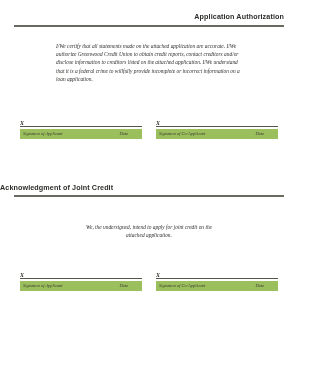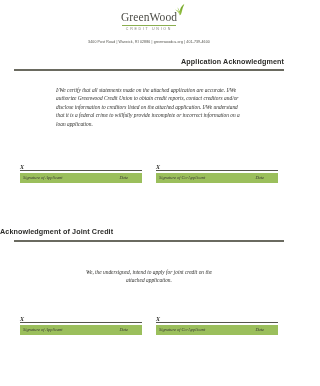--- a/index.html
+++ b/index.html
@@ -166,37 +166,22 @@
   }
   .spacer-to-bottom {
     height: 32px;
   }
 </style>
 </head>
 <body>
 
 <div class="page">
 
-  <div class="logo-block">
-    <div class="logo-mark">
-      <div class="logo-word">GreenWood</div>
-      <span class="logo-leaf">
-        <svg width="13" height="13" viewBox="0 0 13 13">
-          <path d="M6.6 12.2 C6.2 9.0 5.6 6.4 4.2 4.3 C5.4 5.4 6.2 6.8 6.8 8.4 C7.0 5.6 8.4 3.0 11.4 0.8 C10.2 3.6 9.2 6.4 8.6 9.4 C8.2 11.0 7.6 12.0 6.6 12.2 Z" fill="#8dbb3e"></path>
-          <path d="M6.9 9.6 C5.6 8.0 4.0 7.0 2.0 6.6 C3.8 7.8 5.2 9.2 6.2 11.0 Z" fill="#a9cc5e"></path>
-          <path d="M7.6 7.2 C8.0 5.0 9.2 3.2 11.2 1.6 C9.6 3.8 8.6 5.6 8.2 7.6 Z" fill="#6f9e2f"></path>
-        </svg>
-      </span>
-      <div class="logo-rule"></div>
-      <div class="logo-sub">Credit Union</div>
-    </div>
-    <div class="addr-line">3400 Post Road | Warwick, RI 02886 | greenwoodcu.org | 401-739-4600</div>
-  </div>
-
-  <div class="section-head">Application Acknowledgment</div>
+
+  <div class="section-head">Application Authorization</div>
   <div class="head-rule"></div>
 
   <div class="body-para">I/We certify that all statements made on the attached application are accurate.  I/We authorize Greenwood Credit Union to obtain credit reports, contact creditors and/or disclose information to creditors listed on the attached application.  I/We understand that it is a federal crime to willfully provide incomplete or incorrect information on a loan application.</div>
 
   <div class="sig-row sig-row-top">
     <div class="sig-col">
       <div class="sig-x">X</div>
       <div class="sig-line"></div>
       <div class="sig-bar">
         <span class="sig-bar-label">Signature of Applicant</span>

